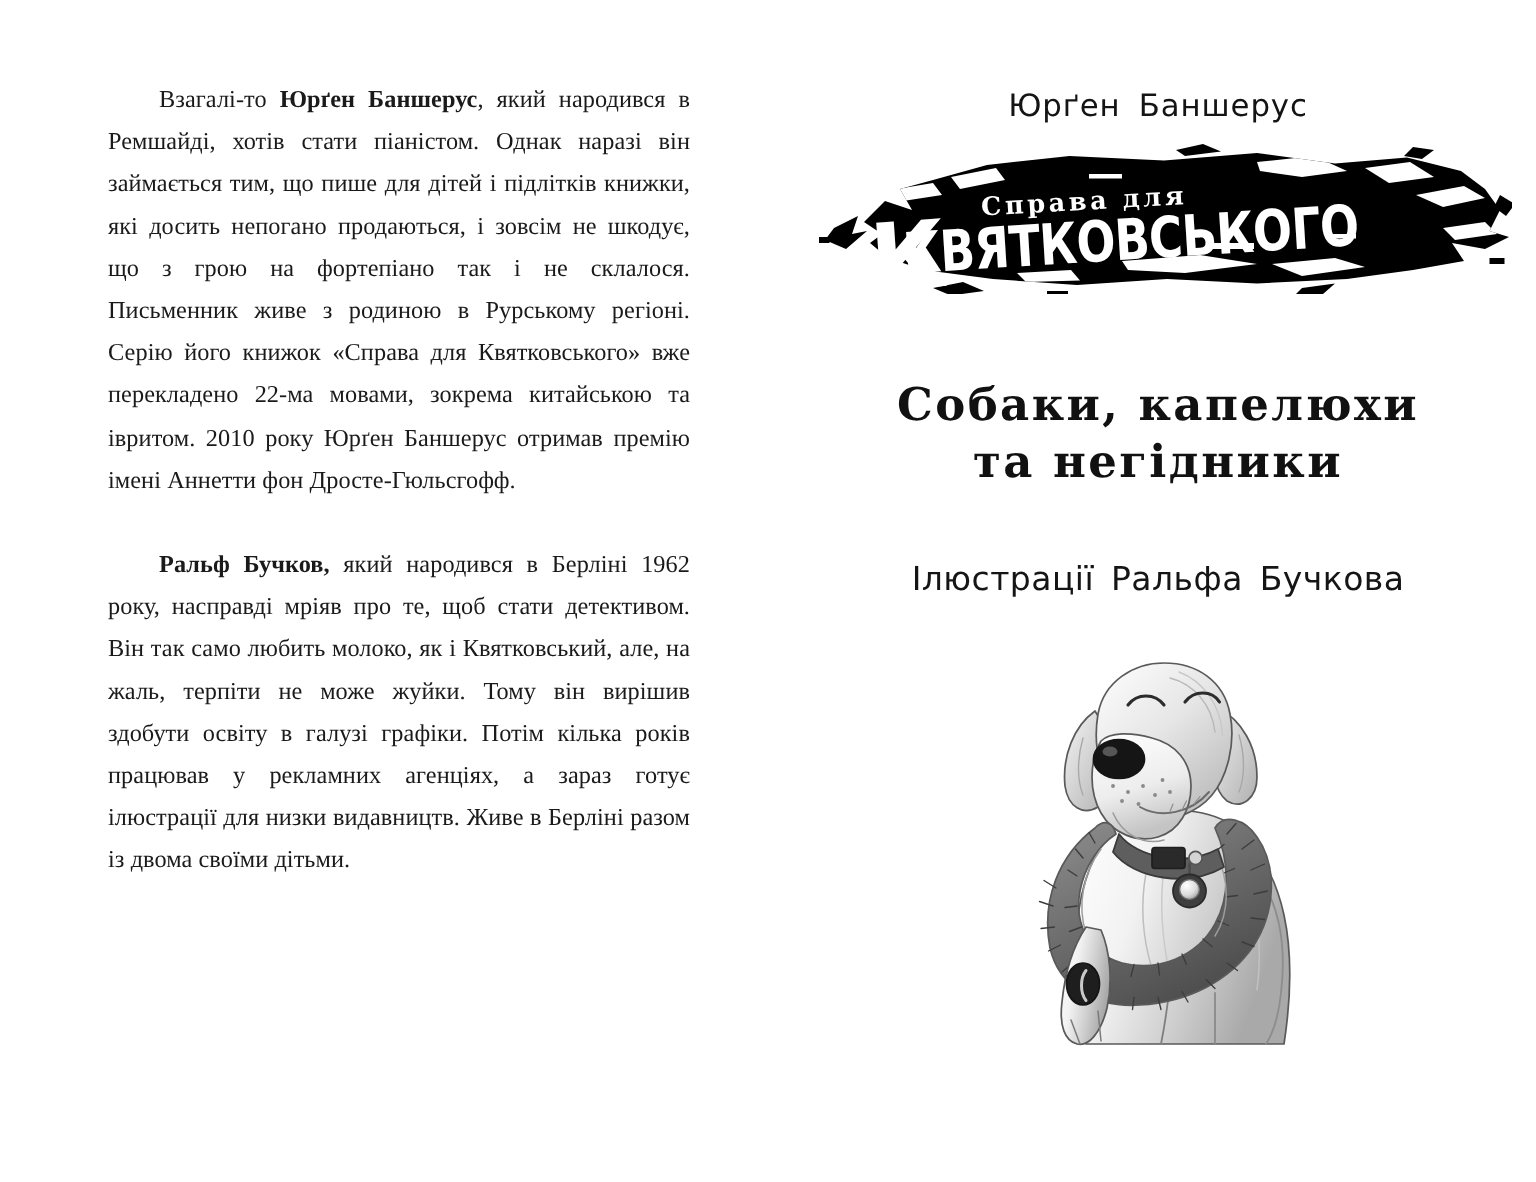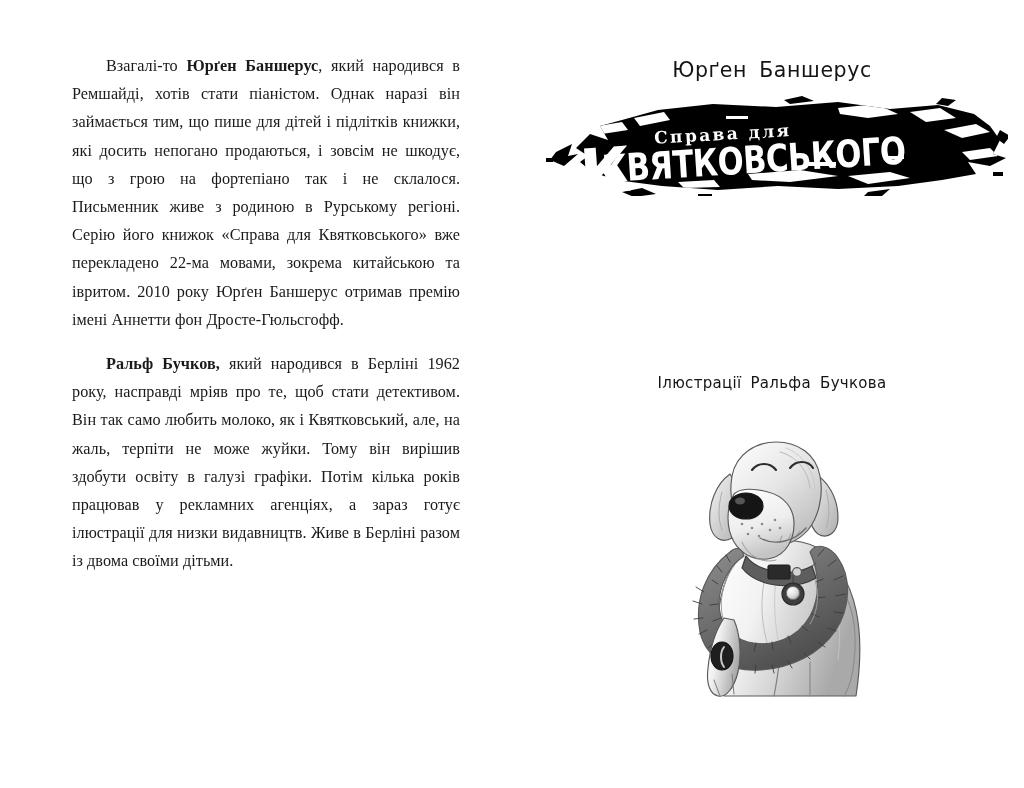--- a/index.html
+++ b/index.html
@@ -28,21 +28,21 @@
     font-size: 16.2px;
     line-height: 28.2px;
     text-align: justify;
     text-justify: inter-word;
     color: #1a1a1a;
     margin: 0;
     letter-spacing: 0.05px;
     -webkit-hyphens: manual;
     hyphens: manual;
   }
-  .bio-paragraph.second { margin-top: 16px; }
+  .bio-paragraph.second { margin-top: 28px; }
   .bio-paragraph .indent { display: inline-block; width: 34px; }
   .bio-name { font-weight: bold; }
 
   
   .right-page {
     position: absolute;
     left: 520px;
     top: 0;
     width: 504px;
     height: 788px;
@@ -88,21 +88,21 @@
   }
 
   
   .illustrator-line {
     position: absolute;
     left: 0;
     top: 374px;
     width: 504px;
     text-align: center;
     font-family: "DejaVu Sans", sans-serif;
-    font-size: 15px;
+    font-size: 22px;
     letter-spacing: 0.3px;
     color: #151515;
     word-spacing: 4px;
   }
 
   
   .dog-illustration {
     position: absolute;
     left: 140px;
     top: 432px;
@@ -176,20 +176,22 @@
       <g transform="rotate(-3.6 230 66)">
         <text x="64" y="76" fill="#ffffff" font-family="DejaVu Sans, sans-serif" font-weight="bold" font-size="30" letter-spacing="-0.4" transform="scale(1.02,1.26)" style="transform-origin:64px 76px">КВЯТКОВСЬКОГО</text>
       </g>
 
       <g transform="rotate(-4 72 74)">
         <text x="42" y="96" fill="#ffffff" font-family="DejaVu Sans, sans-serif" font-weight="bold" font-size="62">К</text>
       </g>
     </svg>
   </div>
 
+  <div class="book-title">Собаки, капелюхи
+та негідники</div>
 
   <div class="illustrator-line">Ілюстрації Ральфа Бучкова</div>
 
   <div class="dog-illustration">
     <svg viewBox="0 0 240 272" xmlns="http://www.w3.org/2000/svg" aria-hidden="true">
       <defs>
         <linearGradient id="bodyShade" x1="0" y1="0" x2="1" y2="0.4">
           <stop offset="0%" stop-color="#ffffff"></stop>
           <stop offset="38%" stop-color="#f2f2f2"></stop>
           <stop offset="70%" stop-color="#cfcfcf"></stop>

